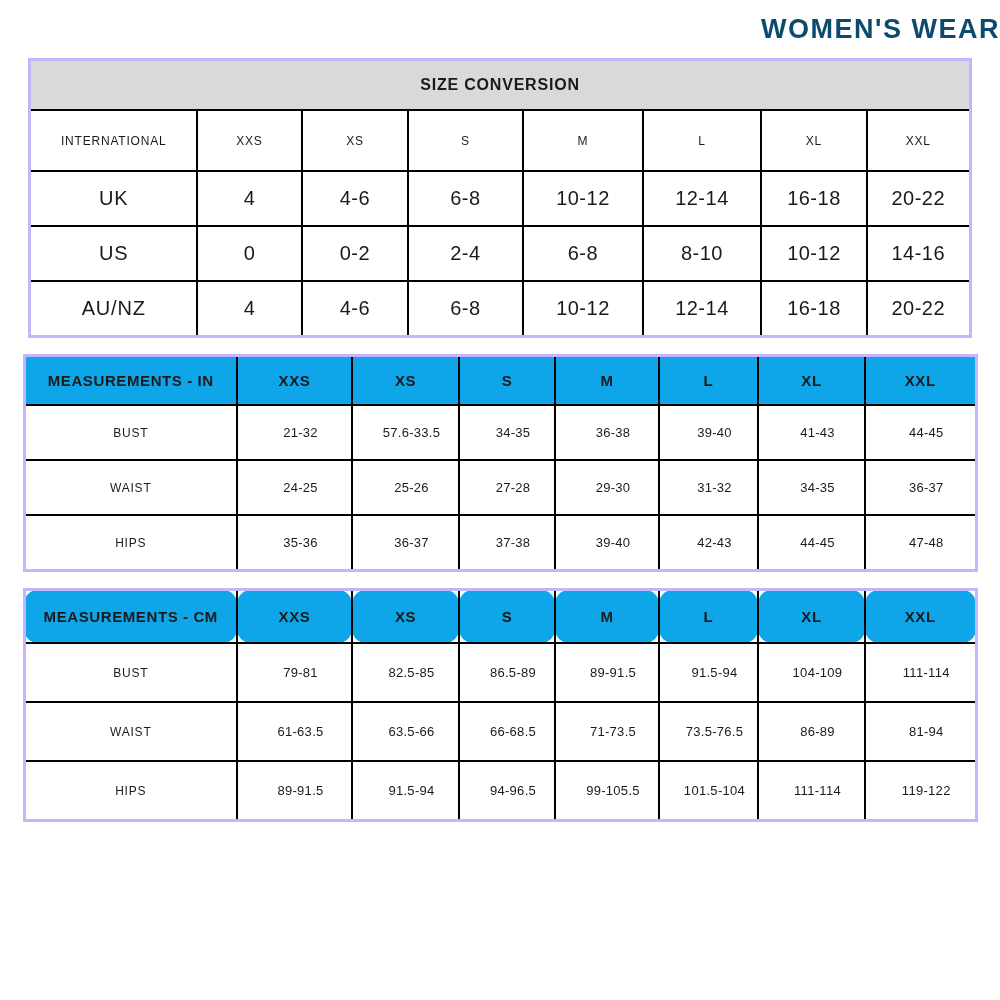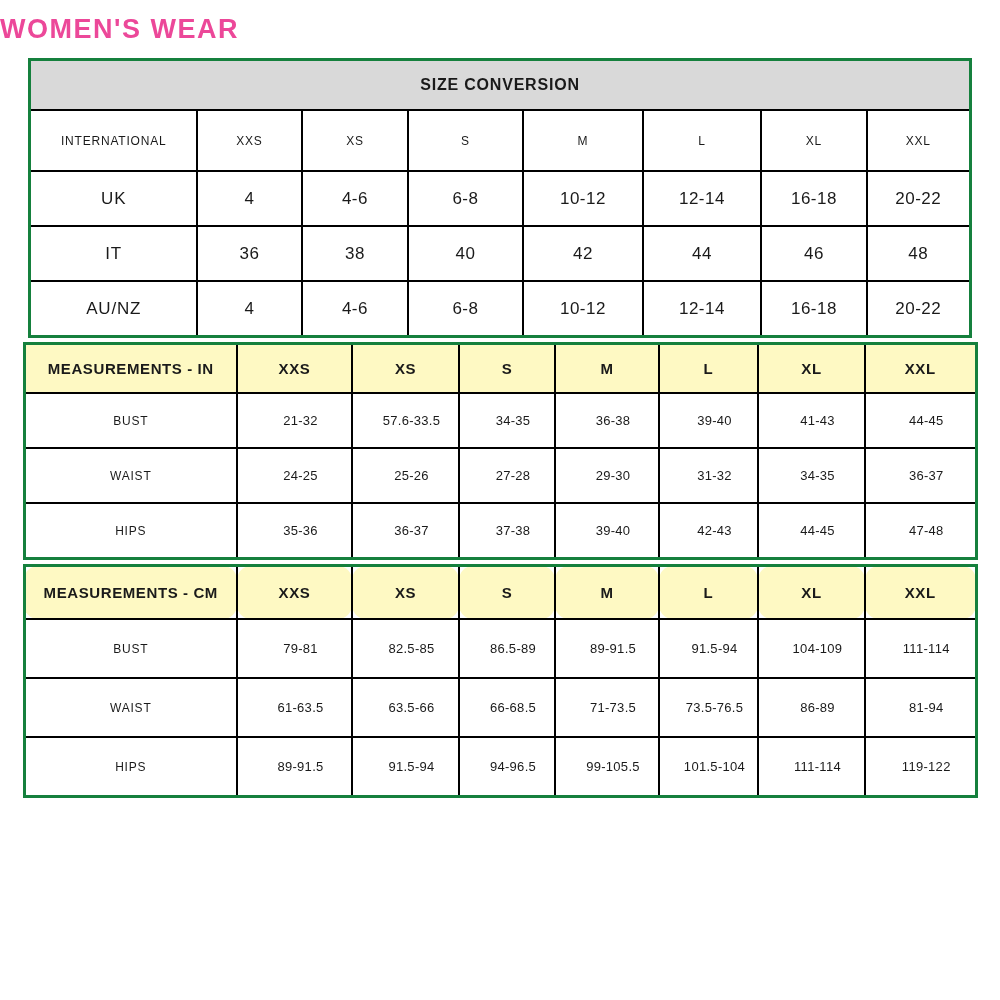--- a/index.html
+++ b/index.html
@@ -9,32 +9,32 @@
     width: 1000px;
     font-family: "Liberation Sans", sans-serif;
     color: #1a1a1a;
   }
   .page {
     width: 1000px;
     padding-top: 8px;
     box-sizing: border-box;
   }
   .page-title {
-    text-align: left;
+    text-align: right;
     font-size: 27px;
     font-weight: 700;
     letter-spacing: 1.5px;
     margin: 6px 0 13px 0;
-    color: #ec4899;
+    color: #0c4a6e;
   }
   table {
     border-collapse: collapse;
     table-layout: fixed;
-    margin: 0 auto 4px auto;
-    border: 3px solid #15803d;
+    margin: 0 auto 16px auto;
+    border: 3px solid #c4b5fd;
   }
   th, td {
     border: 2px solid #000000;
     text-align: center;
     vertical-align: middle;
     padding: 0 4px;
     overflow: hidden;
     white-space: nowrap;
   }
   
@@ -47,27 +47,27 @@
     letter-spacing: 0.8px;
   }
   .t1 .cols th {
     height: 59px;
     font-weight: 400;
     font-size: 12px;
     letter-spacing: 0.8px;
   }
   .t1 tbody td {
     height: 53px;
-    font-size: 17px;
+    font-size: 20px;
     letter-spacing: 0.5px;
   }
   
   .t2, .t3 { width: 952px; }
   .t2 thead th, .t3 thead th {
-    background: #fef9c3;
+    background: #0ea5e9;
     font-weight: 700;
     font-size: 15px;
     letter-spacing: 0.6px;
   }
   .t2 thead th { height: 47px; }
   .t3 thead th { height: 51px; border-radius: 14px; }
   .t2 tbody td { height: 53px; }
   .t3 tbody td { height: 57px; }
   .t2 tbody td.row-label, .t3 tbody td.row-label {
     font-size: 12px;
@@ -119,28 +119,28 @@
           <td class="row-label">UK</td>
           <td class="cell-value">4</td>
           <td class="cell-value">4-6</td>
           <td class="cell-value">6-8</td>
           <td class="cell-value">10-12</td>
           <td class="cell-value">12-14</td>
           <td class="cell-value">16-18</td>
           <td class="cell-value">20-22</td>
         </tr>
         <tr>
-          <td class="row-label">IT</td>
-          <td class="cell-value">36</td>
-          <td class="cell-value">38</td>
-          <td class="cell-value">40</td>
-          <td class="cell-value">42</td>
-          <td class="cell-value">44</td>
-          <td class="cell-value">46</td>
-          <td class="cell-value">48</td>
+          <td class="row-label">US</td>
+          <td class="cell-value">0</td>
+          <td class="cell-value">0-2</td>
+          <td class="cell-value">2-4</td>
+          <td class="cell-value">6-8</td>
+          <td class="cell-value">8-10</td>
+          <td class="cell-value">10-12</td>
+          <td class="cell-value">14-16</td>
         </tr>
         <tr>
           <td class="row-label">AU/NZ</td>
           <td class="cell-value">4</td>
           <td class="cell-value">4-6</td>
           <td class="cell-value">6-8</td>
           <td class="cell-value">10-12</td>
           <td class="cell-value">12-14</td>
           <td class="cell-value">16-18</td>
           <td class="cell-value">20-22</td>

